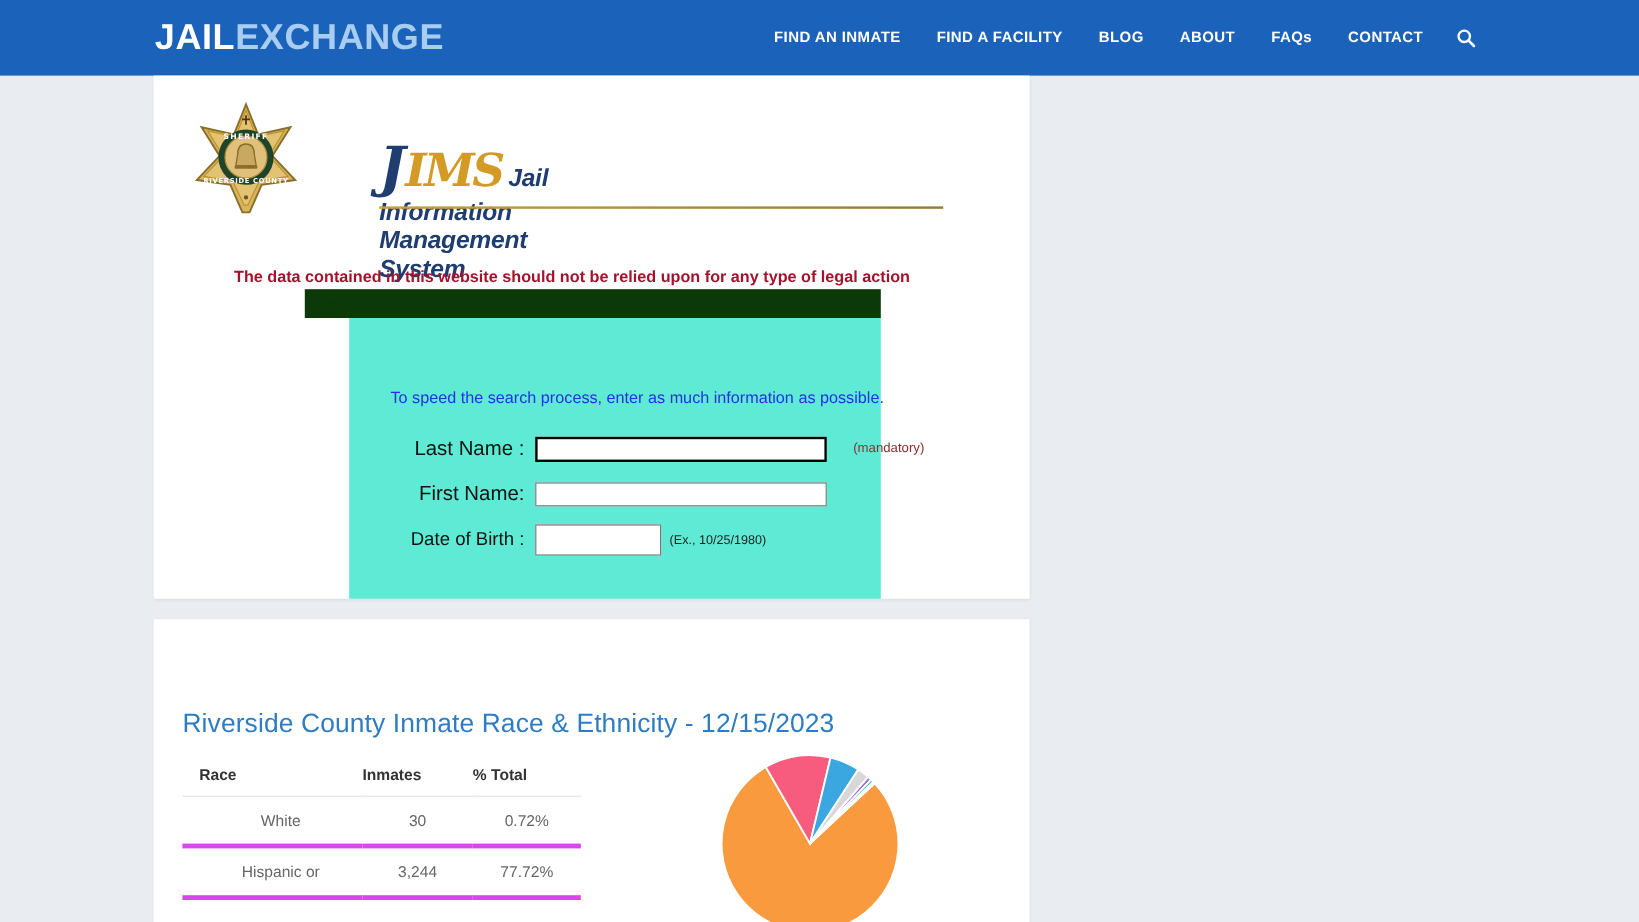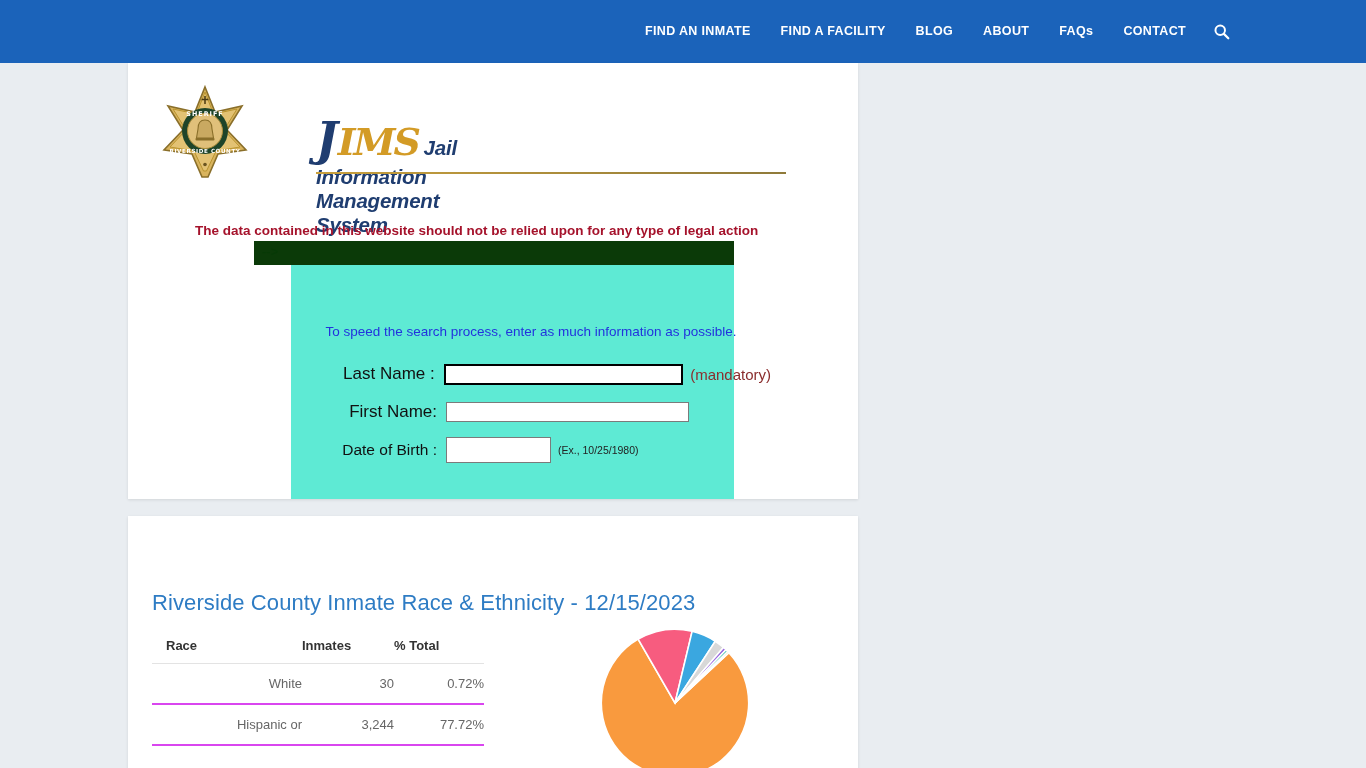--- a/index.html
+++ b/index.html
@@ -111,21 +111,21 @@
   .row { position: absolute; left: 0; width: 480px; height: 22px; display: flex; align-items: center; }
   .row .lbl {
     width: 155px; text-align: right; padding-right: 9px;
     font-size: 17px; color: #111; white-space: nowrap;
   }
   .row input {
     height: 20px; border: 1px solid #7b7b7b; background: #ffffff;
     font-family: "Liberation Sans", sans-serif; font-size: 12px;
     padding: 0 3px;
   }
-  .row .note { font-size: 15px; color: #8a2d2d; padding-left: 7px; white-space: nowrap; }
+  .row .note { font-size: 11px; color: #8a2d2d; padding-left: 22px; white-space: nowrap; }
   .row .note-dark { font-size: 10.5px; color: #222; padding-left: 7px; white-space: nowrap; }
   #r-last  { top: 98px; }
   #r-first { top: 136px; }
   #r-dob   { top: 174px; }
   #r-last  input { width: 243px; border: 2px solid #000; height: 21px; }
   #r-first input { width: 243px; }
   #r-dob   input { width: 105px; height: 26px; }
   #r-dob   .lbl { font-size: 15.5px; }
 
   
@@ -137,35 +137,38 @@
 
   table.race {
     position: absolute; left: 24px; top: 116px;
     width: 332px; border-collapse: collapse;
   }
   table.race th {
     text-align: left; font-size: 13px; color: #333; font-weight: bold;
     padding: 6px 0 10px 14px; border-bottom: 1px solid #e3e3e3;
   }
   table.race td {
-    text-align: right; font-size: 13px; color: #666;
-    padding: 12px 0 12px 14px; border-bottom: 2px solid #d946ef;
+    text-align: center; font-size: 13px; color: #666;
+    padding: 12px 0 12px 14px; border-bottom: 4px solid #d946ef;
   }
   table.race .c2 { padding-left: 0; width: 92px; }
   table.race .c3 { padding-left: 0; width: 90px; }
   table.race th.c2 { padding-left: 0; }
   table.race th.c3 { padding-left: 0; }
 
   .pie-wrap { position: absolute; left: 432px; top: 112px; width: 230px; height: 150px; }
   .pie { position: absolute; left: 0; top: 0; }
 </style>
 </head>
 <body>
 
 <div class="topbar">
+  <div class="brand">
+    <span class="b1">JAIL</span><span class="b2">EXCHANGE</span>
+  </div>
   <div class="nav">
     <a href="#">FIND AN INMATE</a>
     <a href="#">FIND A FACILITY</a>
     <a href="#">BLOG</a>
     <a href="#">ABOUT</a>
     <a href="#">FAQs</a>
     <a href="#">CONTACT</a>
     <div class="searchbtn">
       <svg width="17" height="17" viewBox="0 0 20 20" aria-hidden="true">
         <circle cx="8.5" cy="8.5" r="5.6" fill="none" stroke="#ffffff" stroke-width="2.3"></circle>

